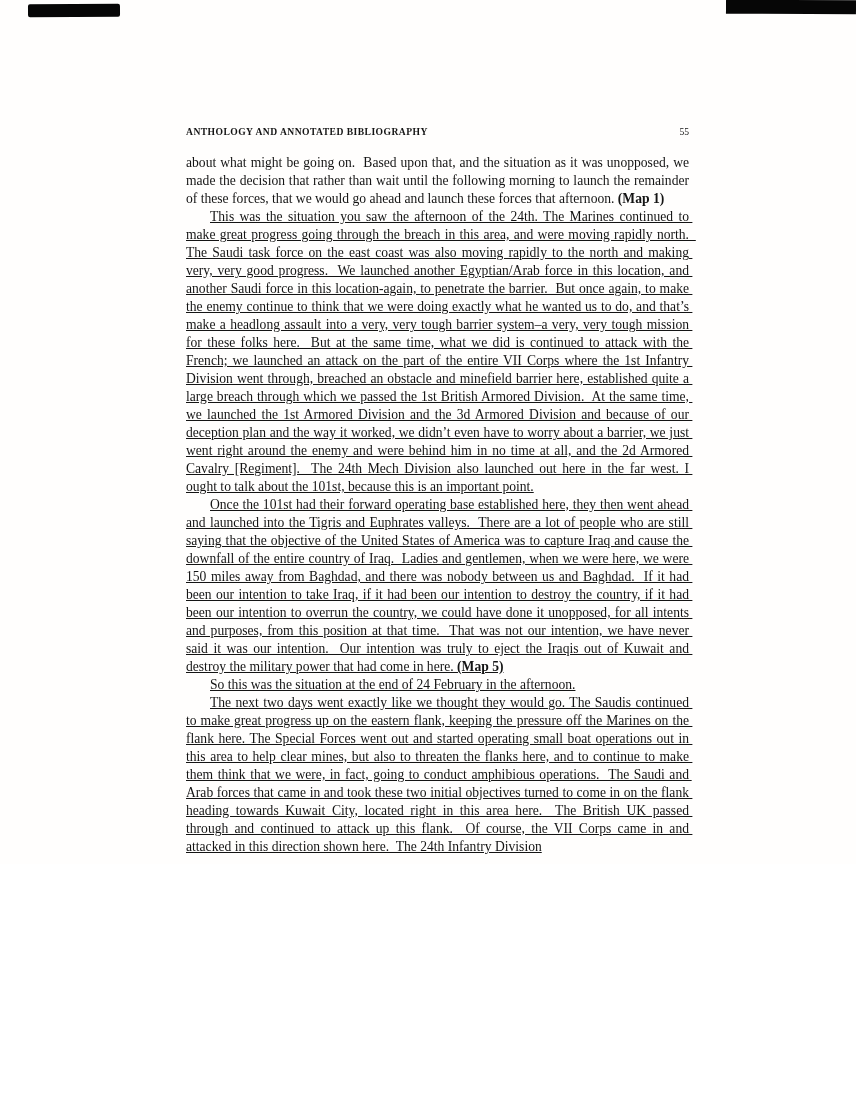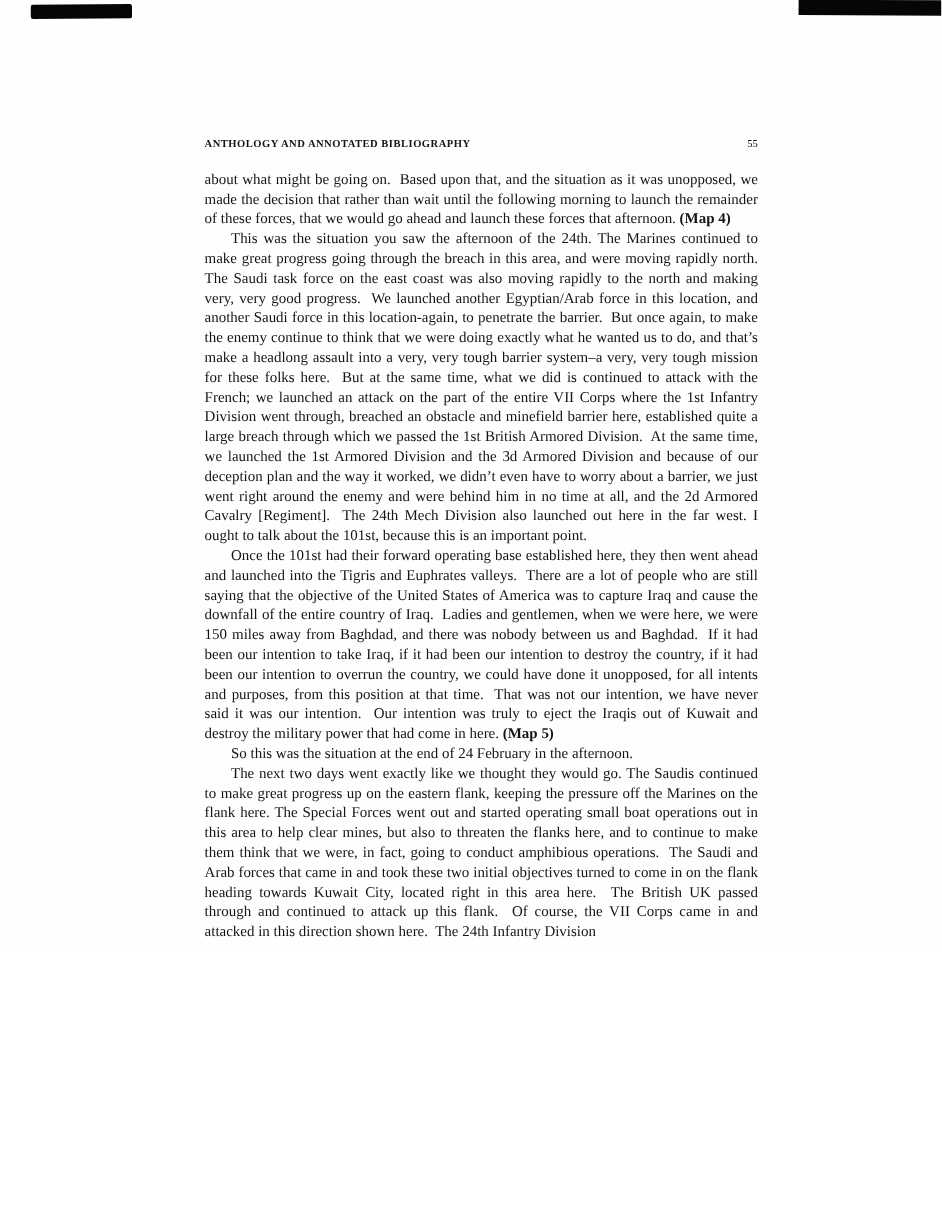--- a/index.html
+++ b/index.html
@@ -45,40 +45,41 @@
   }
   .para {
     margin: 0;
     font-size: 13.6px;
     line-height: 18px;
     text-align: justify;
     white-space: pre-wrap;
   }
   .para.indent {
     text-indent: 24px;
+    text-decoration: underline;
   }
   .bold {
     font-weight: bold;
   }
 </style>
 </head>
 <body>
 
 <div class="page">
   <div class="artifact artifact-tl"></div>
   <div class="artifact artifact-tr"></div>
   <div class="artifact artifact-bl"></div>
   <div class="artifact artifact-br"></div>
 
   <div class="content">
     <div class="running-header">
       <span class="header-title">ANTHOLOGY AND ANNOTATED BIBLIOGRAPHY</span>
       <span class="page-number">55</span>
     </div>
     <div class="body-text">
-        <p class="para"><span>about what might be going on.  Based upon that, and the situation as it was unopposed, we made the decision that rather than wait until the following morning to launch the remainder of these forces, that we would go ahead and launch these forces that afternoon. </span><span class="bold">(Map 4)</span></p>
+        <p class="para"><span>about what might be going on.  Based upon that, and the situation as it was unopposed, we made the decision that rather than wait until the following morning to launch the remainder of these forces, that we would go ahead and launch these forces that afternoon. </span><span class="bold">(Map 1)</span></p>
         <p class="para indent"><span>This was the situation you saw the afternoon of the 24th. The Marines continued to make great progress going through the breach in this area, and were moving rapidly north.  The Saudi task force on the east coast was also moving rapidly to the north and making very, very good progress.  We launched another Egyptian/Arab force in this location, and another Saudi force in this location-again, to penetrate the barrier.  But once again, to make the enemy continue to think that we were doing exactly what he wanted us to do, and that’s make a headlong assault into a very, very tough barrier system–a very, very tough mission for these folks here.  But at the same time, what we did is continued to attack with the French; we launched an attack on the part of the entire VII Corps where the 1st Infantry Division went through, breached an obstacle and minefield barrier here, established quite a large breach through which we passed the 1st British Armored Division.  At the same time, we launched the 1st Armored Division and the 3d Armored Division and because of our deception plan and the way it worked, we didn’t even have to worry about a barrier, we just went right around the enemy and were behind him in no time at all, and the 2d Armored Cavalry [Regiment].  The 24th Mech Division also launched out here in the far west. I ought to talk about the 101st, because this is an important point.</span></p>
         <p class="para indent"><span>Once the 101st had their forward operating base established here, they then went ahead and launched into the Tigris and Euphrates valleys.  There are a lot of people who are still saying that the objective of the United States of America was to capture Iraq and cause the downfall of the entire country of Iraq.  Ladies and gentlemen, when we were here, we were 150 miles away from Baghdad, and there was nobody between us and Baghdad.  If it had been our intention to take Iraq, if it had been our intention to destroy the country, if it had been our intention to overrun the country, we could have done it unopposed, for all intents and purposes, from this position at that time.  That was not our intention, we have never said it was our intention.  Our intention was truly to eject the Iraqis out of Kuwait and destroy the military power that had come in here. </span><span class="bold">(Map 5)</span></p>
         <p class="para indent"><span>So this was the situation at the end of 24 February in the afternoon.</span></p>
         <p class="para indent"><span>The next two days went exactly like we thought they would go. The Saudis continued to make great progress up on the eastern flank, keeping the pressure off the Marines on the flank here. The Special Forces went out and started operating small boat operations out in this area to help clear mines, but also to threaten the flanks here, and to continue to make them think that we were, in fact, going to conduct amphibious operations.  The Saudi and Arab forces that came in and took these two initial objectives turned to come in on the flank heading towards Kuwait City, located right in this area here.  The British UK passed through and continued to attack up this flank.  Of course, the VII Corps came in and attacked in this direction shown here.  The 24th Infantry Division</span></p>
       </div>
   </div>
 </div>
 
 </body></html>

